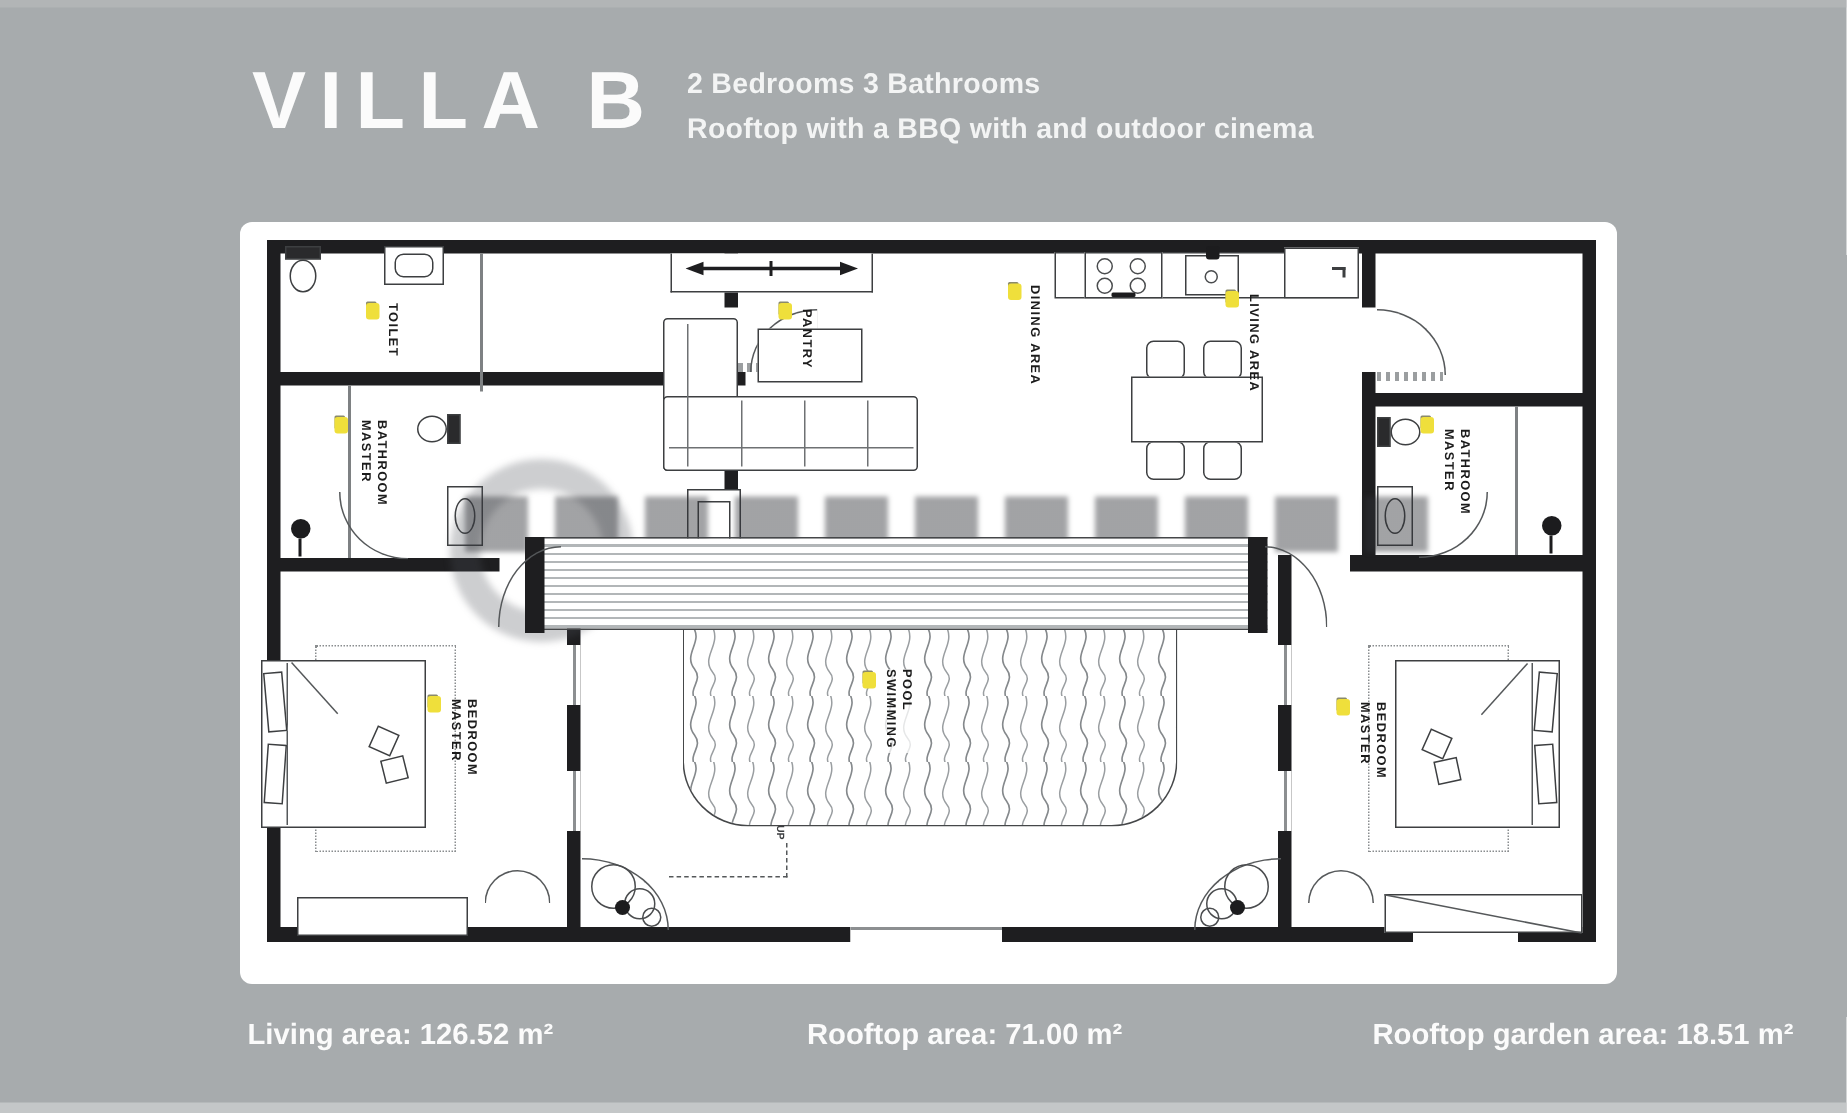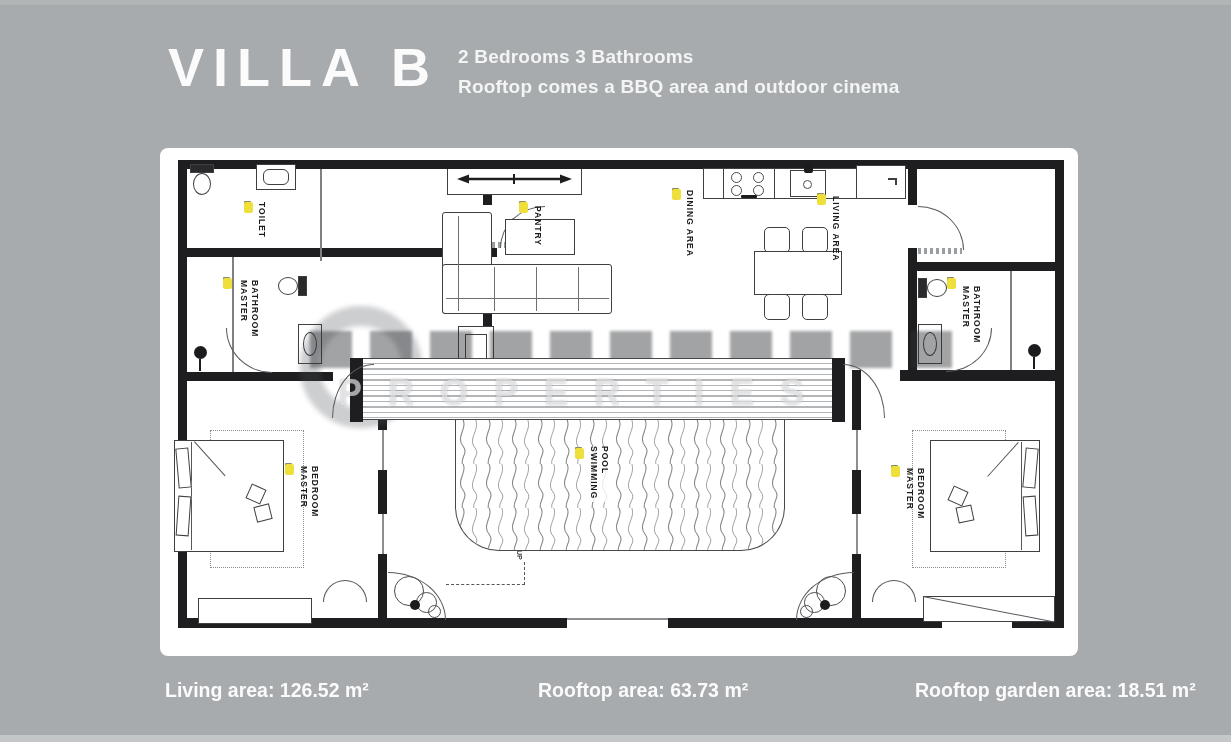--- a/index.html
+++ b/index.html
@@ -44,21 +44,21 @@
 </style>
 </head>
 <body>
 
 <div class="edge-top"></div>
 <div class="edge-bot"></div>
 
 <div class="title">VILLA B</div>
 <div class="features">
   <div>2 Bedrooms 3 Bathrooms</div>
-  <div>Rooftop comes a BBQ area and outdoor cinema</div>
+  <div>Rooftop with a BBQ with and outdoor cinema</div>
 </div>
 
 <div class="plan">
 
   <div class="wall" style="left:18px;top:12px;width:886px;height:9px"></div>
   <div class="wall" style="left:18px;top:12px;width:9px;height:468px"></div>
   <div class="wall" style="left:895px;top:12px;width:9px;height:468px"></div>
   <div class="wall" style="left:18px;top:470px;width:389px;height:10px"></div>
   <div class="wall" style="left:508px;top:470px;width:274px;height:10px"></div>
   <div class="wall" style="left:852px;top:470px;width:52px;height:10px"></div>
@@ -174,21 +174,20 @@
   <div class="arc" style="left:786px;top:180px;width:46px;height:44px;border-bottom-width:1.5px;border-right-width:1.5px;border-bottom-right-radius:100%"></div>
   <div class="lbl" style="left:800px;top:138px;height:56px">MASTER BATHROOM</div>
   <div class="ylw" style="left:787px;top:130px"></div>
 
   <div class="wm-ring"></div>
   <div class="wm-smudge"></div>
 
   <div class="deck"></div>
   <div class="wall" style="left:190px;top:210px;width:13px;height:64px"></div>
   <div class="wall" style="left:672px;top:210px;width:13px;height:64px"></div>
-  <div class="wm-text">PROPERTIES</div>
   <div class="arc" style="left:172px;top:216px;width:42px;height:54px;border-top-width:1.5px;border-left-width:1.5px;border-top-left-radius:100%"></div>
   <div class="arc" style="left:683px;top:216px;width:42px;height:54px;border-top-width:1.5px;border-right-width:1.5px;border-top-right-radius:100%"></div>
 
   <div class="poolbox">
     <svg width="330" height="131">
       <defs>
         <pattern id="wav" width="26" height="44" patternUnits="userSpaceOnUse">
           <path d="M6,-2 C13,8 -1,16 7,26 C13,34 3,38 7,46" fill="none" stroke="#85898c" stroke-width="1.1"></path>
           <path d="M19,-2 C25,10 11,18 19,28 C25,35 14,39 19,46" fill="none" stroke="#9a9ea1" stroke-width="1"></path>
         </pattern>
@@ -237,14 +236,14 @@
   <div class="furn" style="left:797px;top:358px;width:16px;height:16px;transform:rotate(-12deg)"></div>
   <div class="furn" style="left:763px;top:448px;width:132px;height:26px"></div>
   <div class="thin" style="left:763px;top:448px;width:134px;height:1.3px;background:#55585a;transform:rotate(11deg);transform-origin:top left"></div>
   <div class="arc" style="left:712px;top:432px;width:44px;height:22px;border-width:1.5px 1.5px 0 1.5px;border-radius:50% 50% 0 0 / 100% 100% 0 0"></div>
   <div class="lbl" style="left:744px;top:320px;height:52px">MASTER BEDROOM</div>
   <div class="ylw" style="left:731px;top:318px"></div>
 
 </div>
 
 <div class="stat" style="left:165px">Living area: 126.52 m²</div>
-<div class="stat" style="left:538px">Rooftop area: 63.73 m²</div>
+<div class="stat" style="left:538px">Rooftop area: 71.00 m²</div>
 <div class="stat" style="left:915px">Rooftop garden area: 18.51 m²</div>
 
 </body></html>

